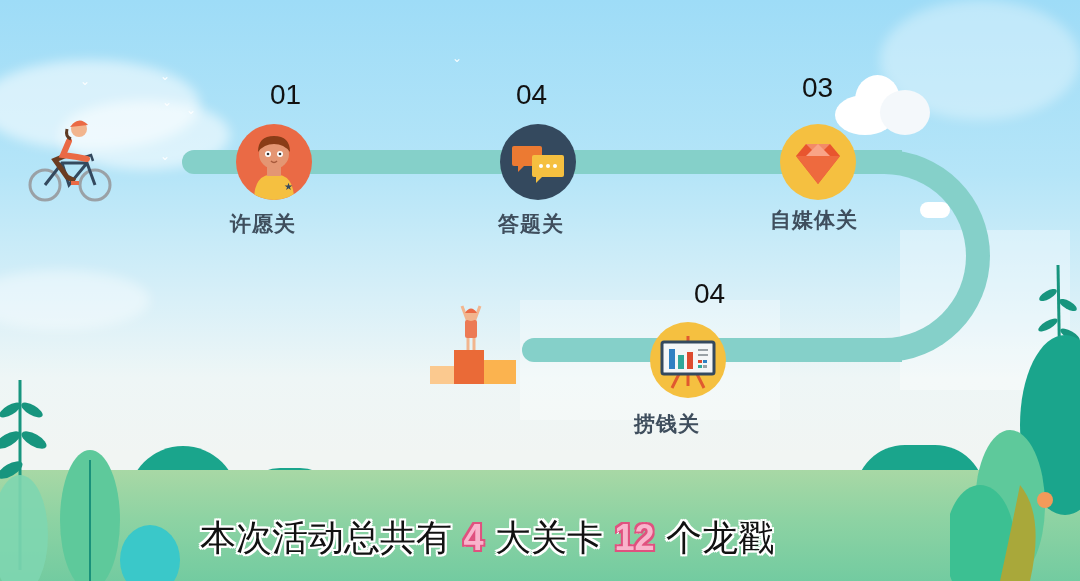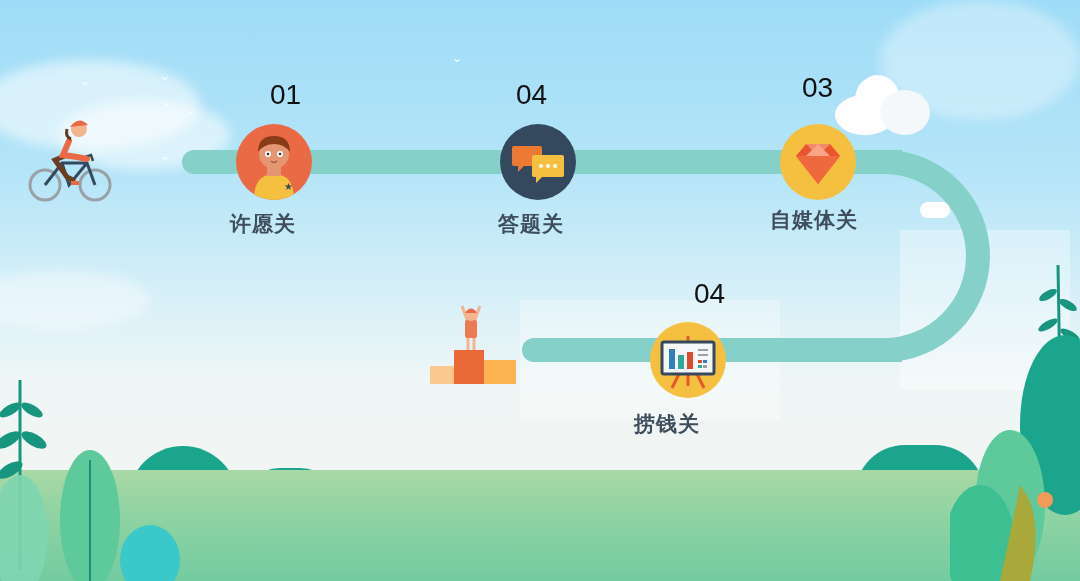--- a/index.html
+++ b/index.html
@@ -168,13 +168,20 @@
       <ellipse cx="98" cy="70" rx="11" ry="4" fill="#17957e" transform="rotate(-30 98 70)"></ellipse>
       <ellipse cx="120" cy="80" rx="11" ry="4" fill="#17957e" transform="rotate(30 120 80)"></ellipse>
       <ellipse cx="115" cy="170" rx="45" ry="90" fill="#1aa58c"></ellipse>
       <ellipse cx="60" cy="250" rx="35" ry="75" fill="#5ec99b"></ellipse>
       <ellipse cx="30" cy="290" rx="35" ry="60" fill="#3cc092"></ellipse>
       <path d="M70 230 Q95 260 80 326 L50 326 Q60 280 70 230 Z" fill="#a9a83a"></path>
       <circle cx="95" cy="245" r="8" fill="#f29a5a"></circle>
     </svg>
   </div>
 
+  <div class="caption">
+    <span>本次活动总共有</span>
+    <span class="hl">4</span>
+    <span>大关卡</span>
+    <span class="hl">12</span>
+    <span>个龙戳</span>
+  </div>
 </div>
 
 </body></html>

